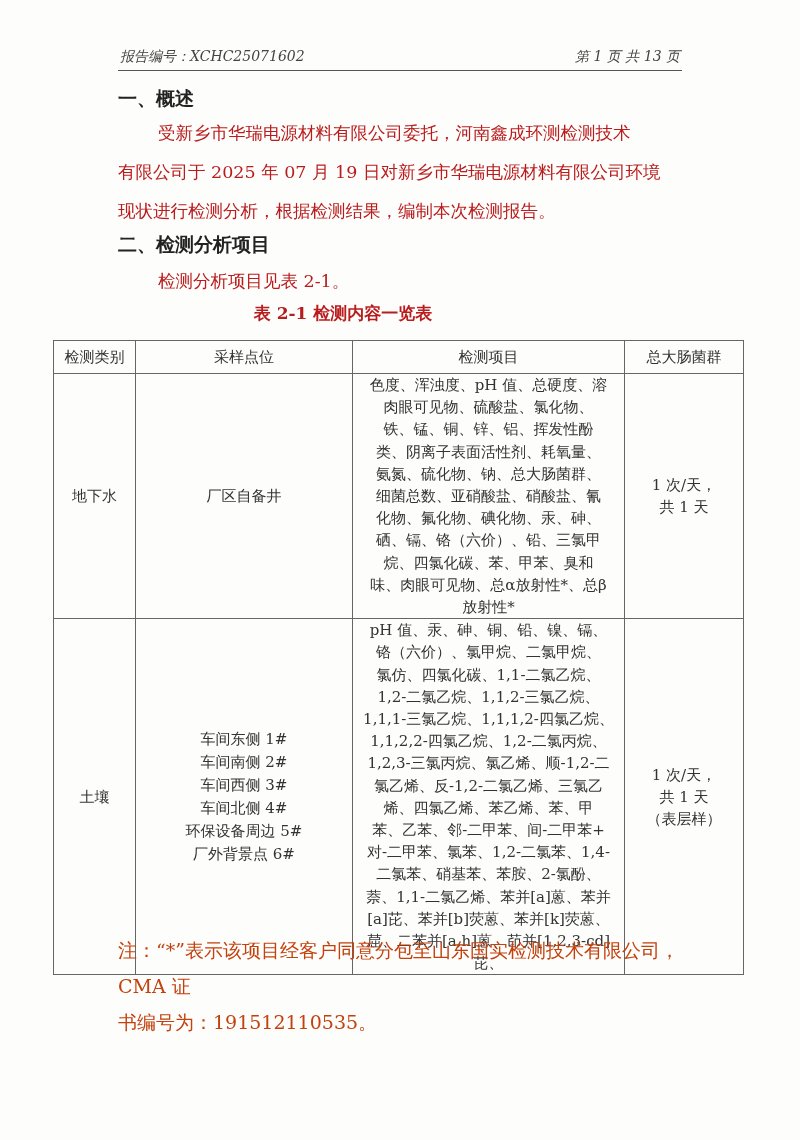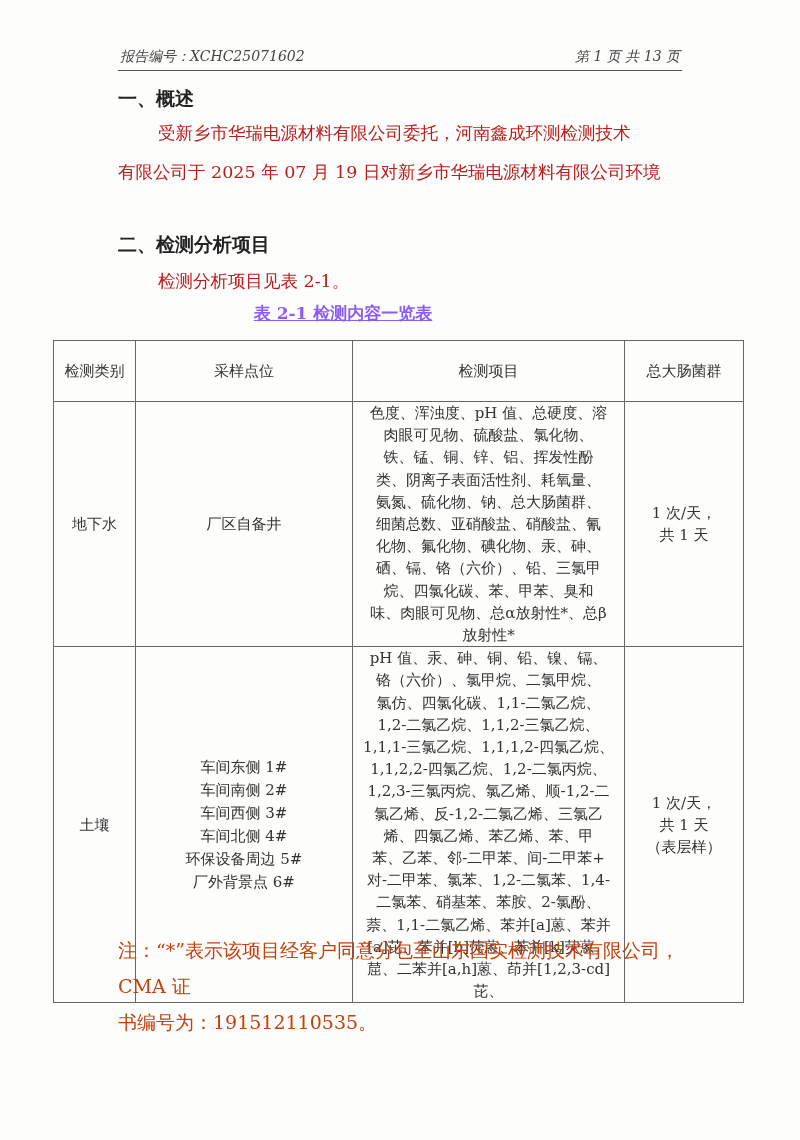--- a/index.html
+++ b/index.html
@@ -19,30 +19,30 @@
     position: absolute; left: 118px; font-size: 19px; font-weight: bold;
     font-family: "DejaVu Sans", "Liberation Sans", sans-serif; color: #222;
   }
   .para {
     position: absolute; left: 118px; width: 570px; font-size: 17.5px; line-height: 39px;
     color: #b91c1c; text-align: justify;
   }
   .para .indent { display: inline-block; width: 40px; }
   .caption {
     position: absolute; left: 0; width: 686px; top: 302px; text-align: center;
-    font-size: 17px; font-weight: bold; color: #8b5cf6; text-decoration: underline;
+    font-size: 17px; font-weight: bold; color: #b91c1c;
   }
   table.tbl {
     position: absolute; left: 53px; top: 340px; width: 690px;
     border-collapse: collapse; table-layout: fixed;
     font-size: 15px; color: #333;
   }
   table.tbl td, table.tbl th {
     border: 1.3px solid #666; text-align: center; vertical-align: middle;
-    font-weight: normal; padding: 18px 4px; line-height: 22.2px;
+    font-weight: normal; padding: 4px 4px; line-height: 22.2px;
   }
   table.tbl th { height: 24px; font-size: 15px; }
   .items { padding: 0 6px !important; }
   .items span { display: block; }
   .sites span { display: block; line-height: 23px; }
   .freq span { display: block; line-height: 22px; }
   .note {
     position: absolute; left: 118px; top: 932px; width: 580px; font-size: 19px;
     line-height: 36px; color: #c2410c;
   }
@@ -53,20 +53,21 @@
 <div class="header">
   <span class="left">报告编号：XCHC25071602</span>
   <span class="right">第 1 页 共 13 页</span>
 </div>
 
 <div class="h1" style="top:86px;font-family:Liberation Mono, monospace;">一、概述</div>
 
 <div class="para" style="top:114px;">
   <div><span class="indent"></span><span>受新乡市华瑞电源材料有限公司委托，河南鑫成环测检测技术</span></div>
   <div>有限公司于 2025 年 07 月 19 日对新乡市华瑞电源材料有限公司环境</div>
+  <div>现状进行检测分析，根据检测结果，编制本次检测报告。</div>
 </div>
 
 <div class="h1" style="top:232px;">二、检测分析项目</div>
 
 <div class="para" style="top:262px;">
   <span class="indent"></span><span>检测分析项目见表 2-1。</span>
 </div>
 
 <div class="caption">表 2-1 检测内容一览表</div>
 

